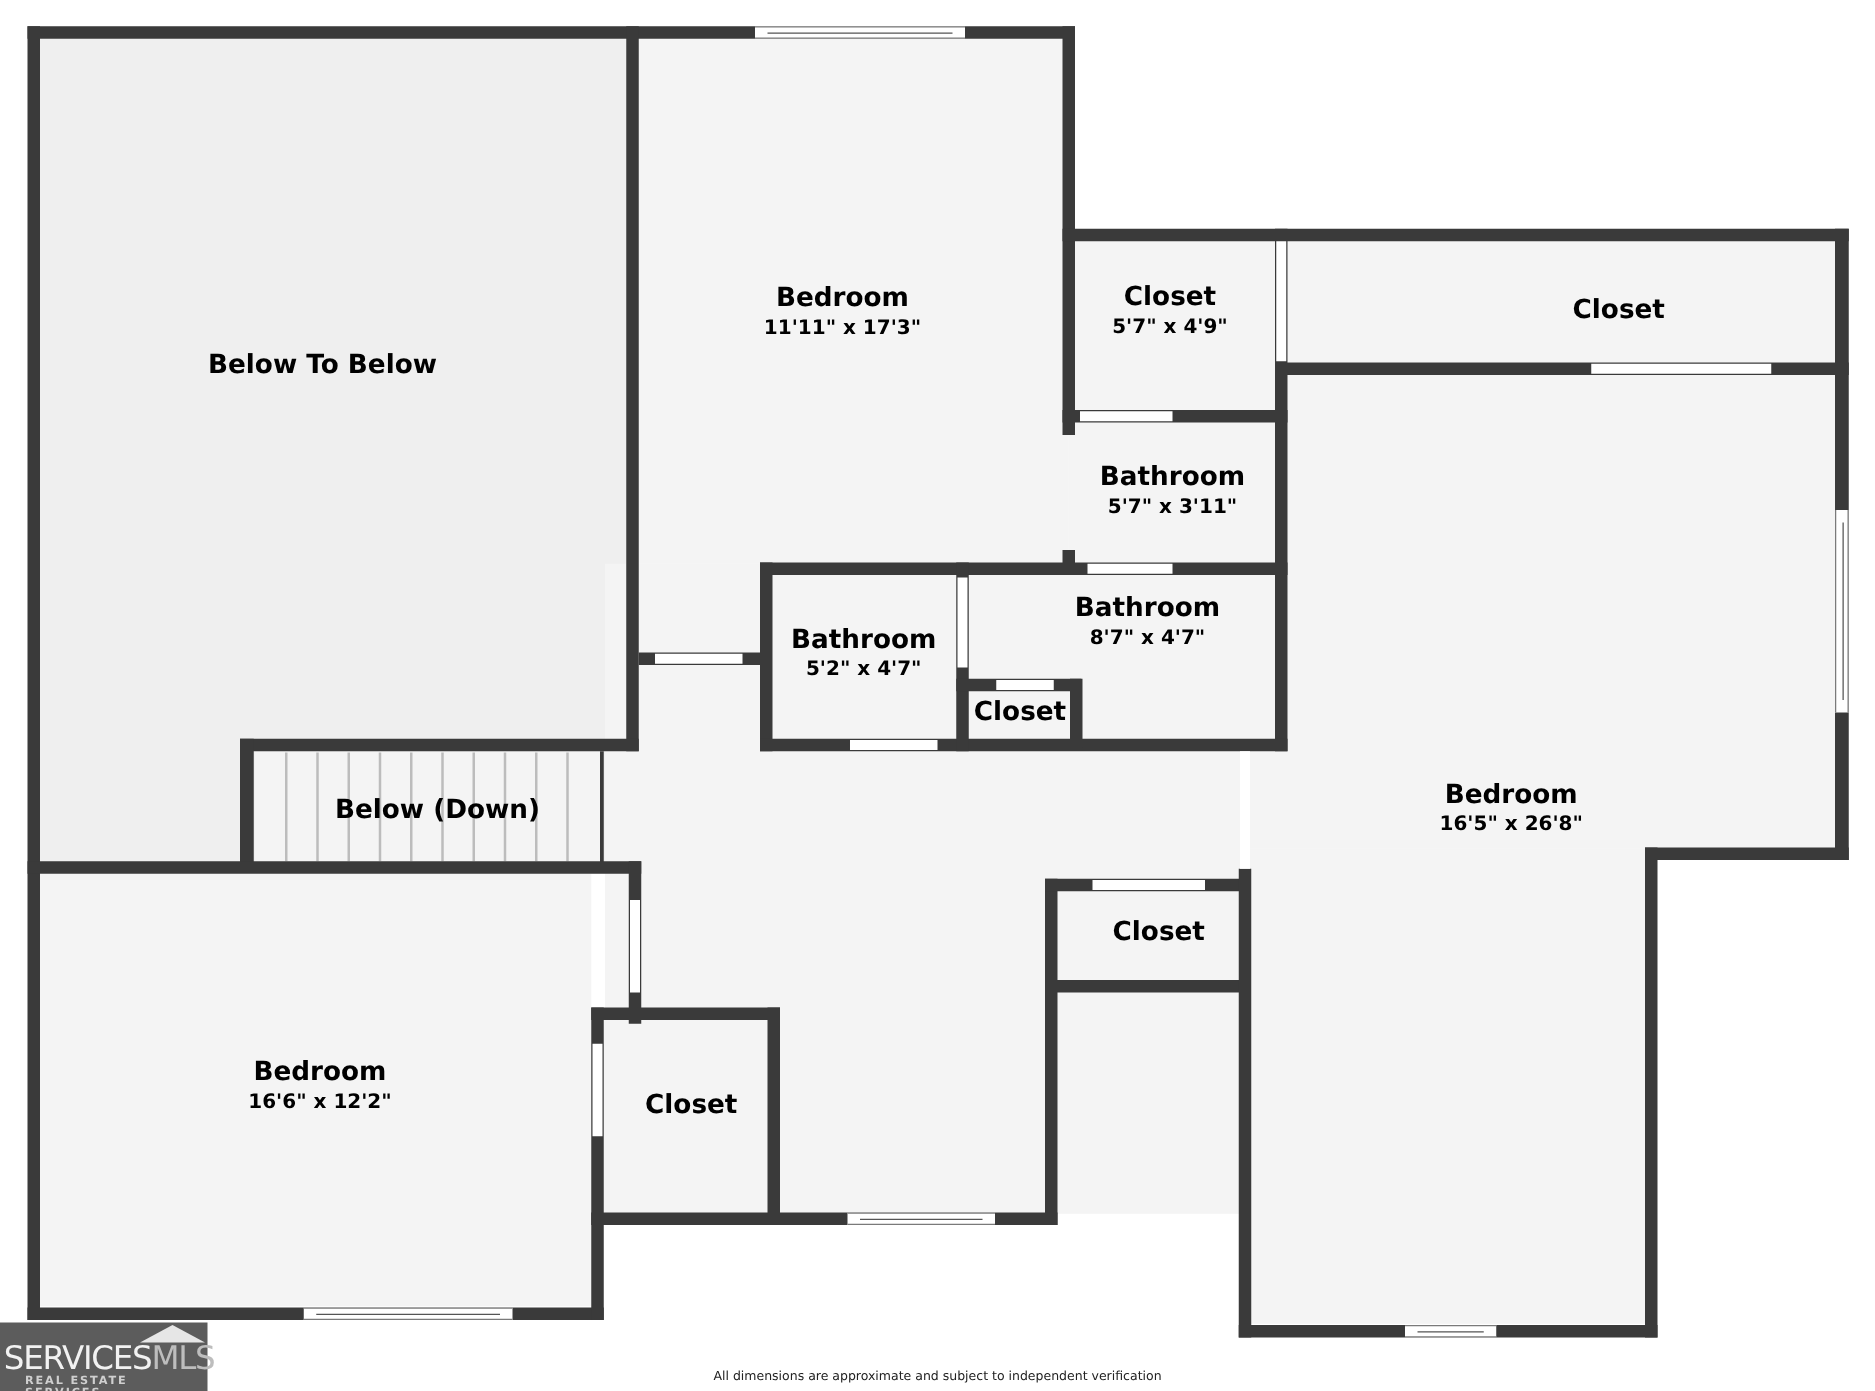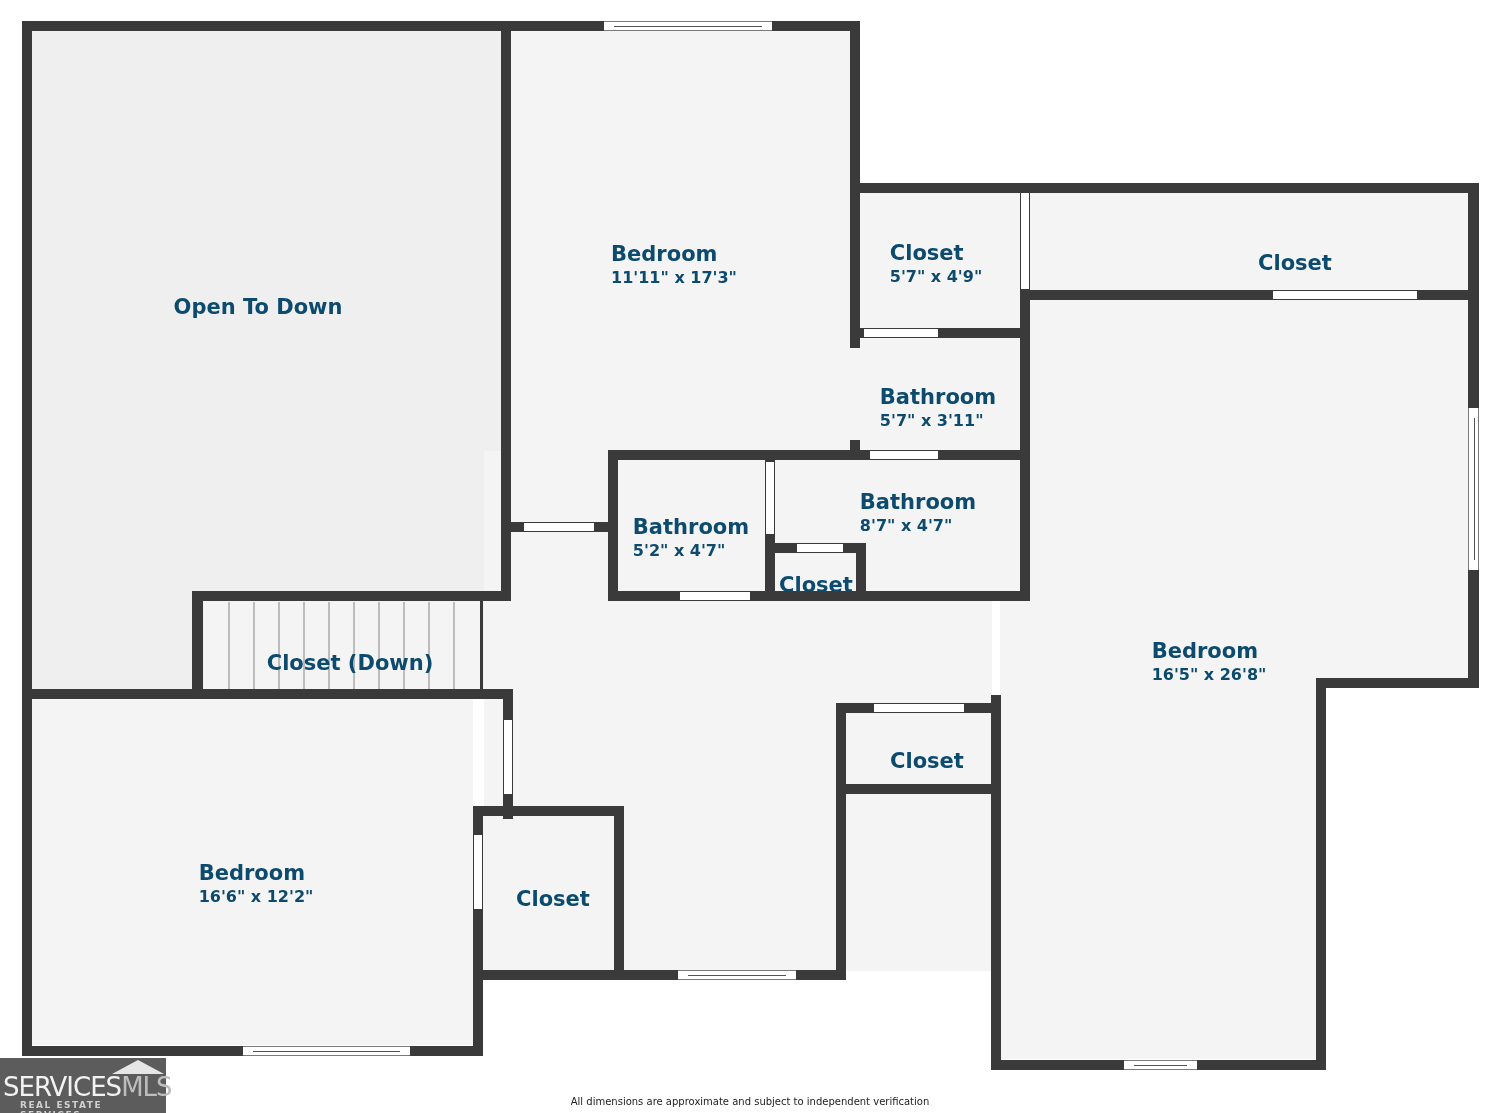--- a/index.html
+++ b/index.html
@@ -7,21 +7,21 @@
   .plan { position: absolute; left: 0; top: 0; width: 1500px; height: 1113px; }
   .fill { position: absolute; background: #f4f4f4; }
   .fill.dark { background: #efefef; }
   .wall { position: absolute; background: #3a3a3a; }
   .opening { position: absolute; background: #ffffff; }
   .win-h { position: absolute; background: #ffffff; border-top: 1px solid #7a7a7a; border-bottom: 1px solid #7a7a7a; box-sizing: border-box; }
   .win-h::after { content: ""; position: absolute; left: 10px; right: 10px; top: 50%; height: 1px; background: #555; }
   .win-v { position: absolute; background: #ffffff; border-left: 1px solid #7a7a7a; border-right: 1px solid #7a7a7a; box-sizing: border-box; }
   .win-v::after { content: ""; position: absolute; top: 10px; bottom: 10px; left: 50%; width: 1px; background: #555; }
   .stair-line { position: absolute; top: 602px; height: 87px; width: 2px; background: #bcbcbc; }
-  .label { position: absolute; color: #0c4a6e; transform: translate(-50%, 0); white-space: nowrap; margin-top: 16px; }
+  .label { position: absolute; text-align: center; color: #000000; transform: translate(-50%, 0); white-space: nowrap; }
   .label .name { display: block; font-weight: bold; font-size: 21px; line-height: 26px; }
   .label .dim { display: block; font-weight: bold; font-size: 16px; line-height: 22px; }
   .logo { position: absolute; left: 0; top: 1058px; width: 166px; height: 55px; background: #5c5c5c; }
   .logo .roof { position: absolute; left: 112px; top: 2px; width: 0; height: 0; border-left: 26px solid transparent; border-right: 26px solid transparent; border-bottom: 14px solid #e6e6e6; }
   .logo .word { position: absolute; left: 3px; top: 14px; font-size: 26px; letter-spacing: -1px; color: #f2f2f2; font-family: "DejaVu Sans", sans-serif; }
   .logo .word .mls { color: #bdbdbd; }
   .logo .tag { position: absolute; left: 20px; top: 42px; font-size: 9px; letter-spacing: 1.5px; color: #cfcfcf; font-weight: bold; }
   .disclaimer { position: absolute; left: 750px; top: 1096px; transform: translateX(-50%); font-size: 10px; color: #222; white-space: nowrap; }
 </style>
 </head>
@@ -104,21 +104,21 @@
   <div class="opening" style="left:474px;top:835px;width:8px;height:74px;"></div>
   <div class="opening" style="left:1021px;top:193px;width:8px;height:96px;"></div>
 
   <div class="win-h" style="left:604px;top:21px;width:168px;height:10px;"></div>
   <div class="win-h" style="left:243px;top:1046px;width:167px;height:10px;"></div>
   <div class="win-h" style="left:678px;top:970px;width:118px;height:10px;"></div>
   <div class="win-h" style="left:1124px;top:1060px;width:73px;height:10px;"></div>
   <div class="win-v" style="left:1468px;top:408px;width:11px;height:162px;"></div>
 
   <div class="label" style="left:258px;top:278px;">
-    <span class="name">Open To Down</span>
+    <span class="name">Below To Below</span>
   </div>
   <div class="label" style="left:674px;top:225px;">
     <span class="name">Bedroom</span>
     <span class="dim">11'11" x 17'3"</span>
   </div>
   <div class="label" style="left:936px;top:224px;">
     <span class="name">Closet</span>
     <span class="dim">5'7" x 4'9"</span>
   </div>
   <div class="label" style="left:1295px;top:234px;">
@@ -133,21 +133,21 @@
     <span class="dim">5'2" x 4'7"</span>
   </div>
   <div class="label" style="left:918px;top:473px;">
     <span class="name">Bathroom</span>
     <span class="dim">8'7" x 4'7"</span>
   </div>
   <div class="label" style="left:816px;top:556px;">
     <span class="name">Closet</span>
   </div>
   <div class="label" style="left:350px;top:634px;">
-    <span class="name">Closet (Down)</span>
+    <span class="name">Below (Down)</span>
   </div>
   <div class="label" style="left:1209px;top:622px;">
     <span class="name">Bedroom</span>
     <span class="dim">16'5" x 26'8"</span>
   </div>
   <div class="label" style="left:927px;top:732px;">
     <span class="name">Closet</span>
   </div>
   <div class="label" style="left:256px;top:844px;">
     <span class="name">Bedroom</span>

